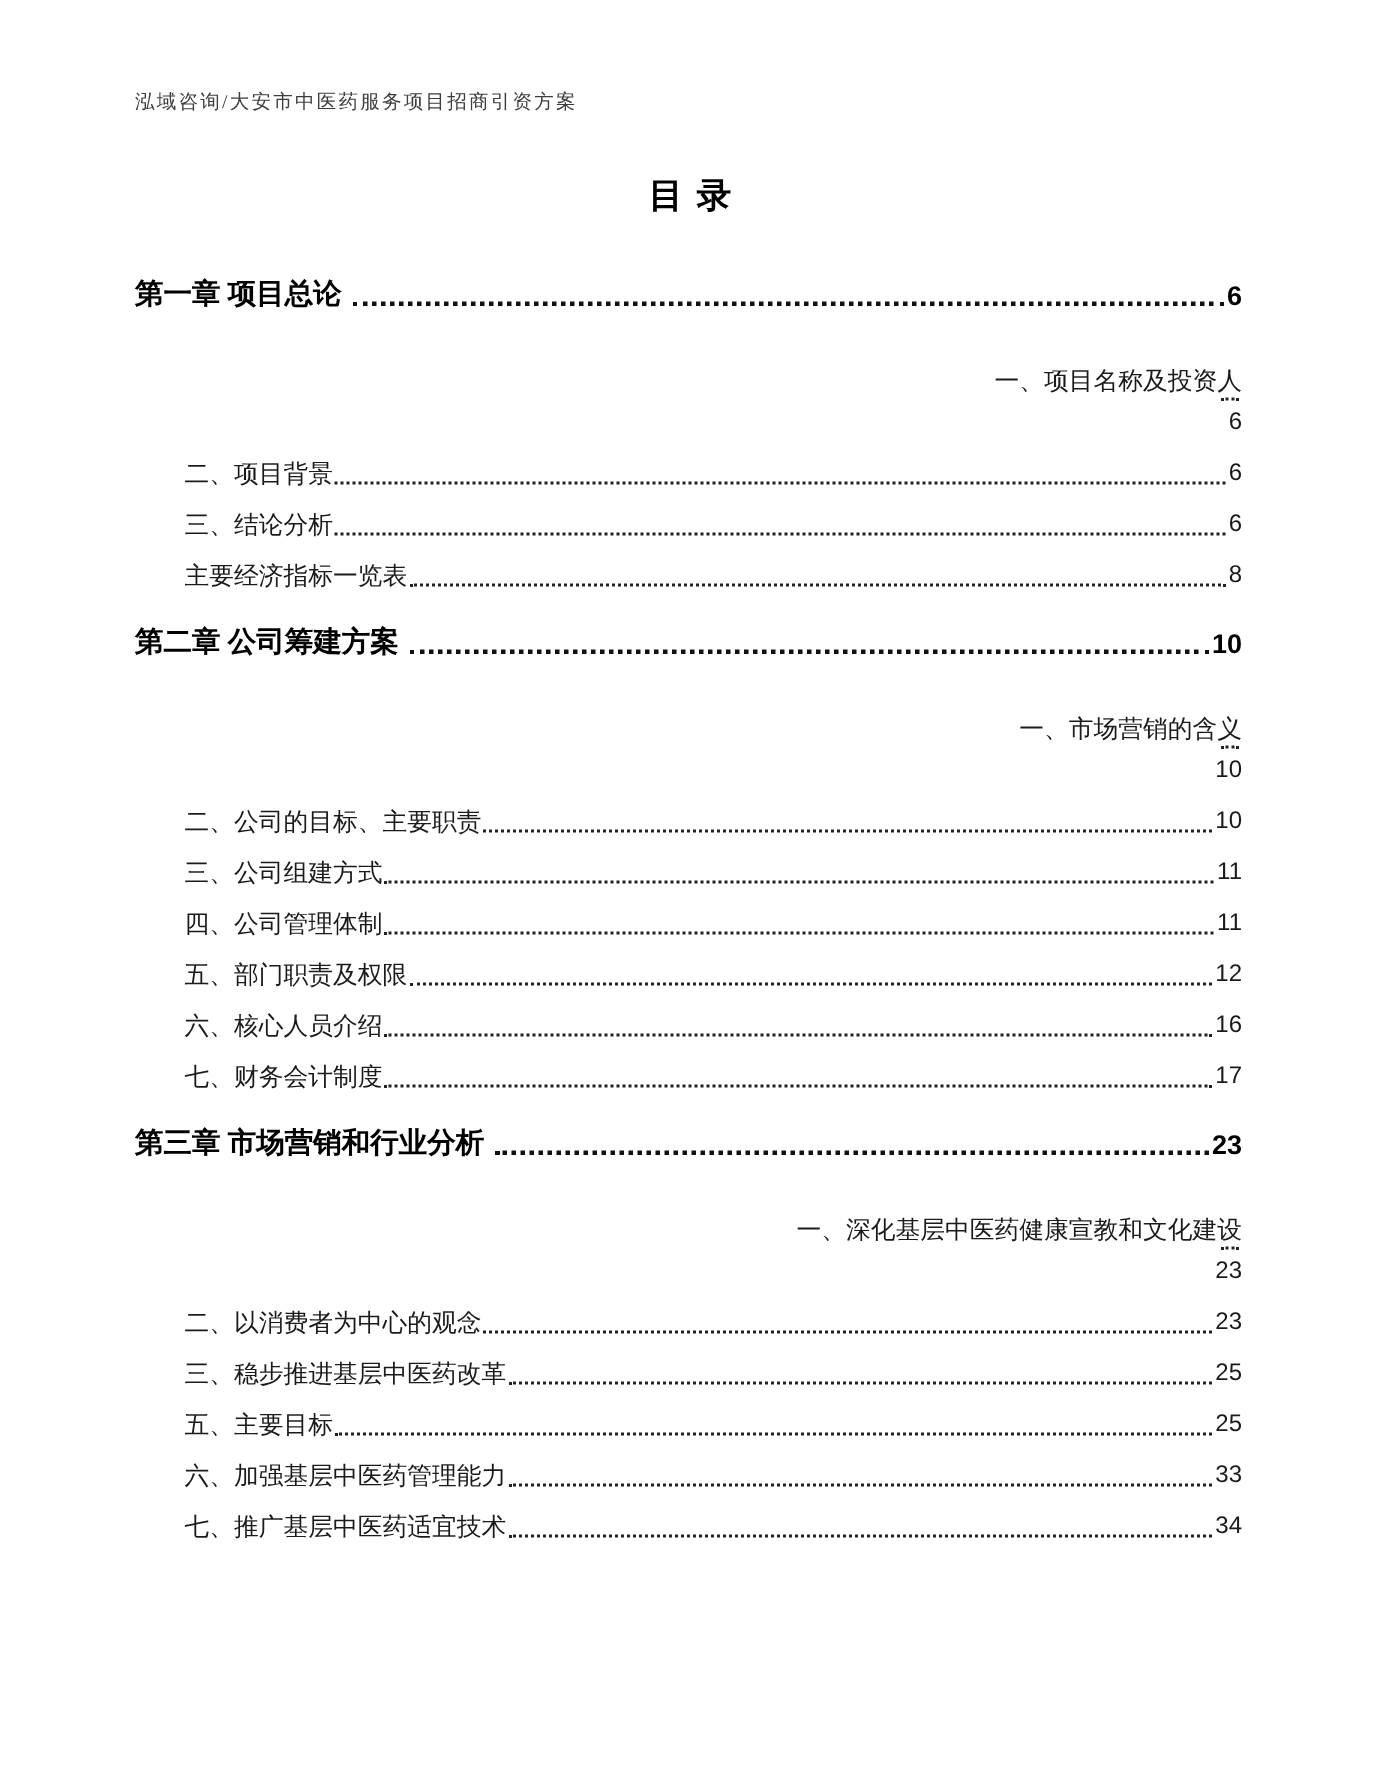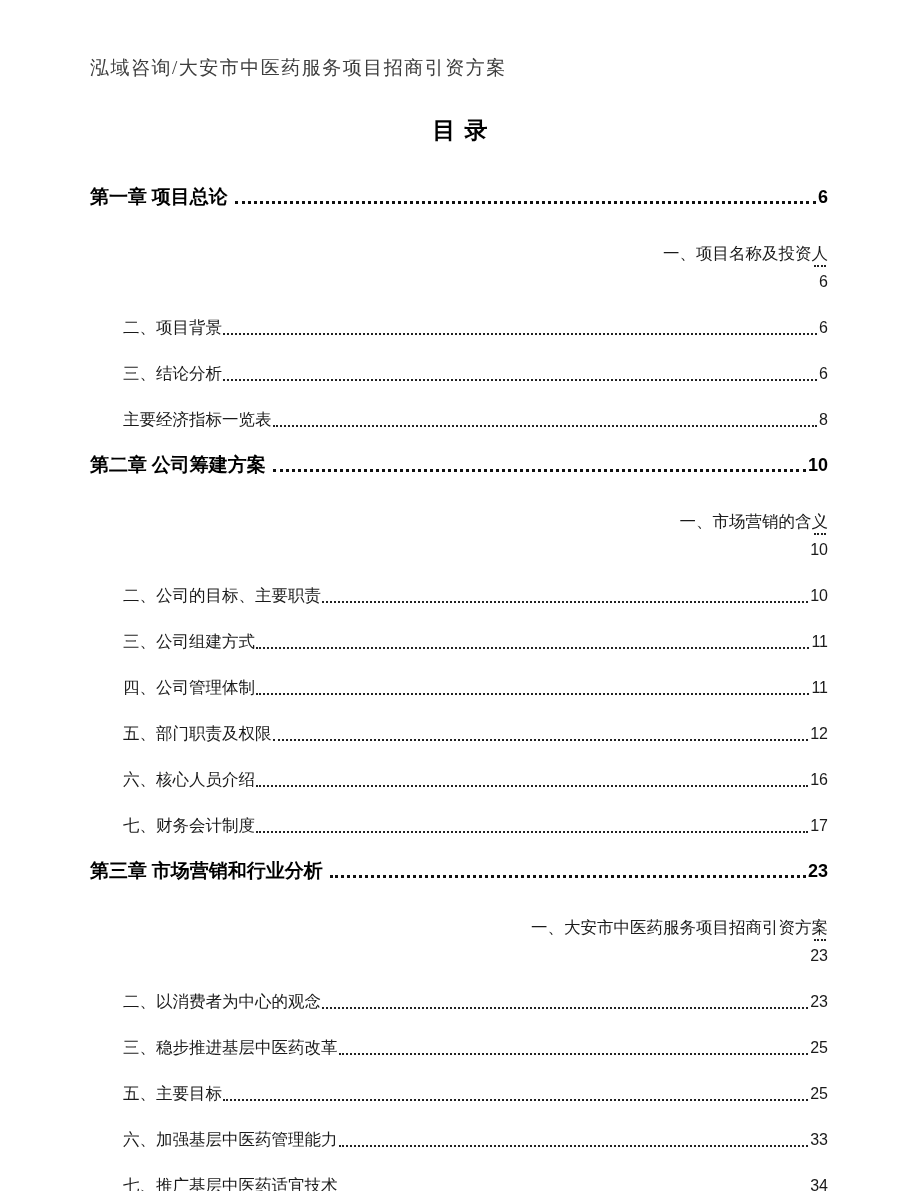--- a/index.html
+++ b/index.html
@@ -11,21 +11,21 @@
     margin: 0 auto;
     background: #ffffff;
     font-family: "Liberation Serif", serif;
     color: #1a1a1a;
     overflow: hidden;
   }
   .doc-header {
     position: absolute;
     left: 90px;
     top: 59px;
-    font-size: 19px;
+    font-size: 13px;
     line-height: 17px;
     color: #3d3d3d;
     letter-spacing: 1.5px;
     white-space: nowrap;
   }
   .toc-title {
     position: absolute;
     top: 117px;
     left: 0;
     width: 100%;
@@ -75,21 +75,21 @@
   }
   .toc-row.chapter .pg {
     font-size: 18px;
     font-weight: bold;
     color: #000000;
   }
   .toc-row.item {
     font-size: 16.5px;
     line-height: 22px;
     margin-left: 33px;
-    margin-top: 24px;
+    margin-top: 12px;
   }
   .toc-row.chapter + .toc-row.item { margin-top: 34px; flex-direction: column; }
 </style>
 </head>
 <body>
 
 <div class="page">
 
   <div class="doc-header">
     <span>泓域咨询/大安市中医药服务项目招商引资方案</span>
@@ -165,21 +165,21 @@
       <span class="dots"></span>
       <span class="pg">17</span>
     </div>
 
     <div class="toc-row chapter">
       <span class="lbl">第三章 市场营销和行业分析</span>
       <span class="dots"></span>
       <span class="pg">23</span>
     </div>
     <div class="toc-row item">
-      <span class="lbl">一、大安市中医药服务项目招商引资方案</span>
+      <span class="lbl">一、深化基层中医药健康宣教和文化建设</span>
       <span class="dots"></span>
       <span class="pg">23</span>
     </div>
     <div class="toc-row item">
       <span class="lbl">二、以消费者为中心的观念</span>
       <span class="dots"></span>
       <span class="pg">23</span>
     </div>
     <div class="toc-row item">
       <span class="lbl">三、稳步推进基层中医药改革</span>

